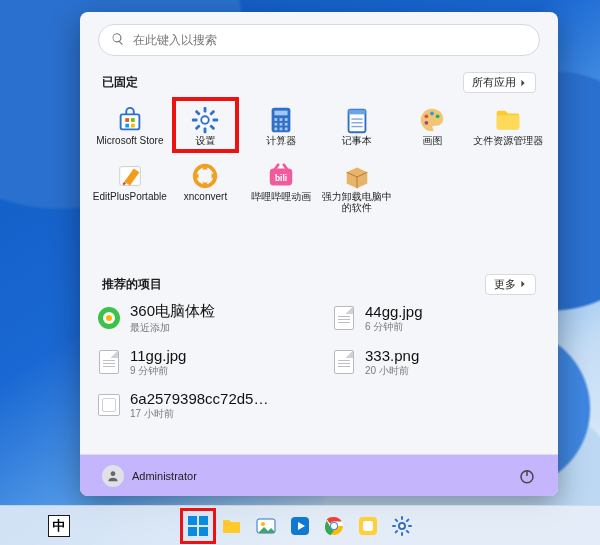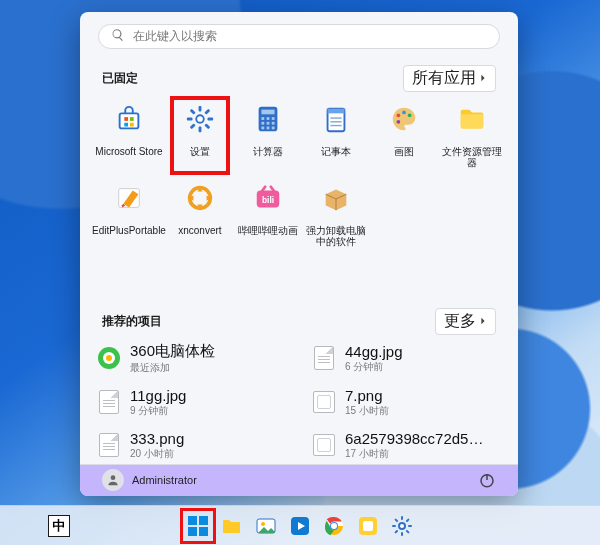--- a/index.html
+++ b/index.html
@@ -9,46 +9,46 @@
   .wallpaper { position:absolute; inset:0; background:
     radial-gradient(circle at 85% 75%, #3f86e0 0 12%, transparent 12.5%),
     radial-gradient(circle at 92% 35%, #2a70ce 0 18%, transparent 18.5%),
     radial-gradient(circle at 10% 5%,  #2a70ce 0 24%, transparent 24.5%),
     radial-gradient(circle at 80% 100%, #bcd8f3 0 22%, transparent 22.5%),
     linear-gradient(145deg,#0e58bf 0%, #1a68d3 40%, #5aa1ea 60%, #c3dcf5 78%, #eaf2fb 100%);
   }
 
   
   .start {
-    position:absolute; left:80px; top:12px; width:438px; height:484px;
+    position:absolute; left:80px; top:12px; width:478px; height:484px;
     background:#f4f6f9; border-radius:8px; box-shadow:0 10px 30px rgba(0,0,0,.35);
     display:flex; flex-direction:column;
   }
   .search {
     margin:12px 18px 8px; height:32px; background:#fff; border:1px solid #d7d9de;
     border-radius:16px; display:flex; align-items:center; gap:8px; padding:0 12px;
     color:#777; font-size:12px;
   }
   .search svg { width:14px; height:14px; fill:#777; }
 
   .section { margin:8px 22px 0; }
   .section-head { display:flex; justify-content:space-between; align-items:center; }
   .section-title { font-size:12px; font-weight:700; color:#1b1b1b; }
   .pill-btn {
-    font-size:16px; color:#222; background:#fff; border:1px solid #d7d9de;
+    font-size:11px; color:#222; background:#fff; border:1px solid #d7d9de;
     border-radius:4px; padding:2px 8px; display:flex; align-items:center; gap:3px;
     cursor:pointer;
   }
   .pill-btn svg{width:8px;height:8px;fill:#444;}
 
   .pinned-grid {
     margin:8px 12px 0; display:grid; grid-template-columns:repeat(6,1fr);
     row-gap:6px;
   }
-  .app { display:flex; flex-direction:column; align-items:center; gap:12px;
+  .app { display:flex; flex-direction:column; align-items:center; gap:0;
     padding:4px 0; cursor:pointer; position:relative; }
   .app .ic { width:30px; height:30px; display:flex; align-items:center; justify-content:center; }
   .app .lbl { font-size:10px; color:#222; text-align:center; line-height:1.15; min-height:11px; }
   .highlight { position:absolute; inset:-4px 4px -2px 4px; border:4px solid #e11; pointer-events:none; }
 
   .rec-list { margin:4px 10px 0; display:grid; grid-template-columns:1fr 1fr; column-gap:12px; row-gap:6px; }
   .rec { display:flex; align-items:center; gap:8px; padding:3px 6px; cursor:pointer; }
   .rec .thumb { width:26px; height:26px; display:flex; align-items:center; justify-content:center; }
   .rec .meta { display:flex; flex-direction:column; }
   .rec .name { font-size:15px; color:#111; white-space:nowrap; overflow:hidden; text-overflow:ellipsis; max-width:140px;}
@@ -279,29 +279,20 @@
       <span class="thumb">
           <div class="doc-icon doc-lines"></div>
         </span>
       <div class="meta">
           <span class="name">11gg.jpg</span>
           <span class="sub">9 分钟前</span>
         </div>
     </div>
     <div class="rec">
       <span class="thumb">
-          <div class="img-thumb"></div>
-        </span>
-      <div class="meta">
-          <span class="name">7.png</span>
-          <span class="sub">15 小时前</span>
-        </div>
-    </div>
-    <div class="rec">
-      <span class="thumb">
           <div class="doc-icon doc-lines"></div>
         </span>
       <div class="meta">
           <span class="name">333.png</span>
           <span class="sub">20 小时前</span>
         </div>
     </div>
     <div class="rec">
       <span class="thumb">
           <div class="img-thumb"></div>

